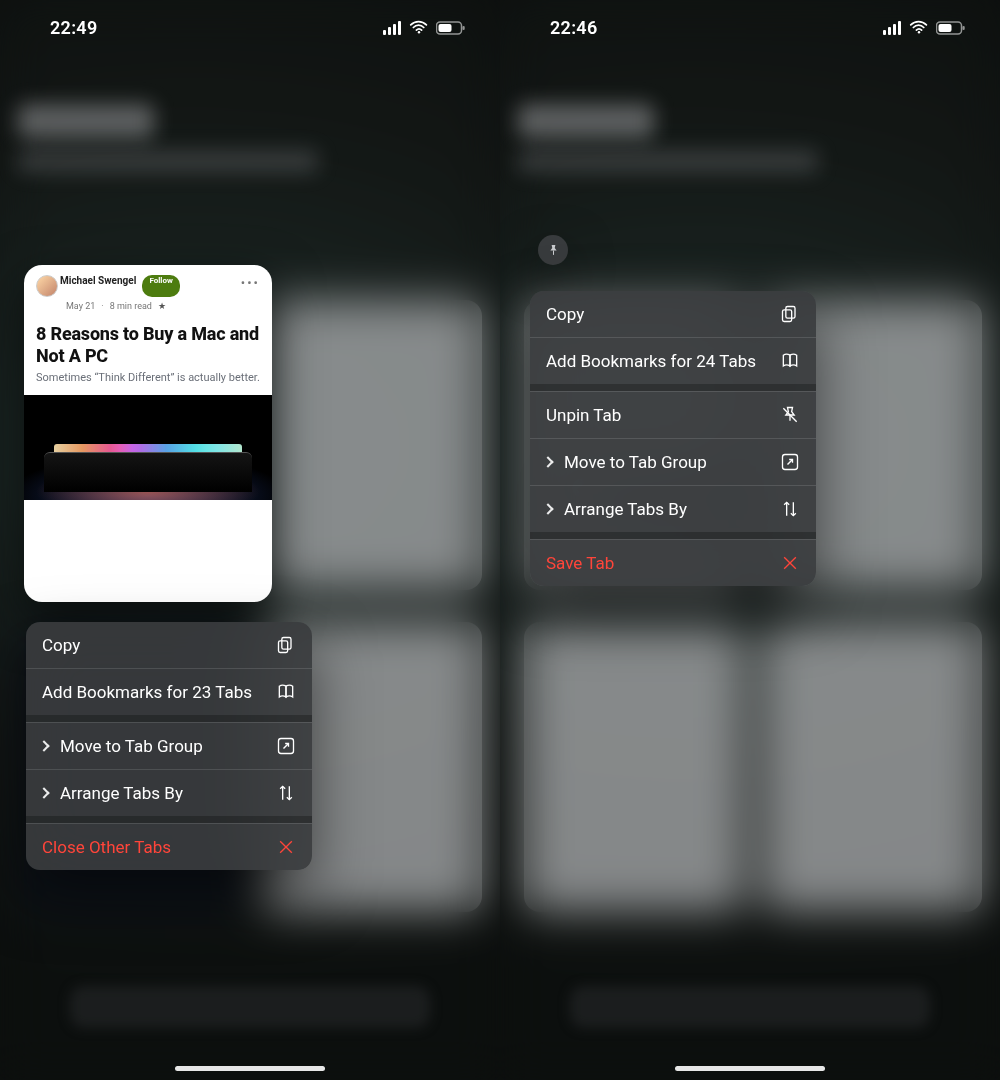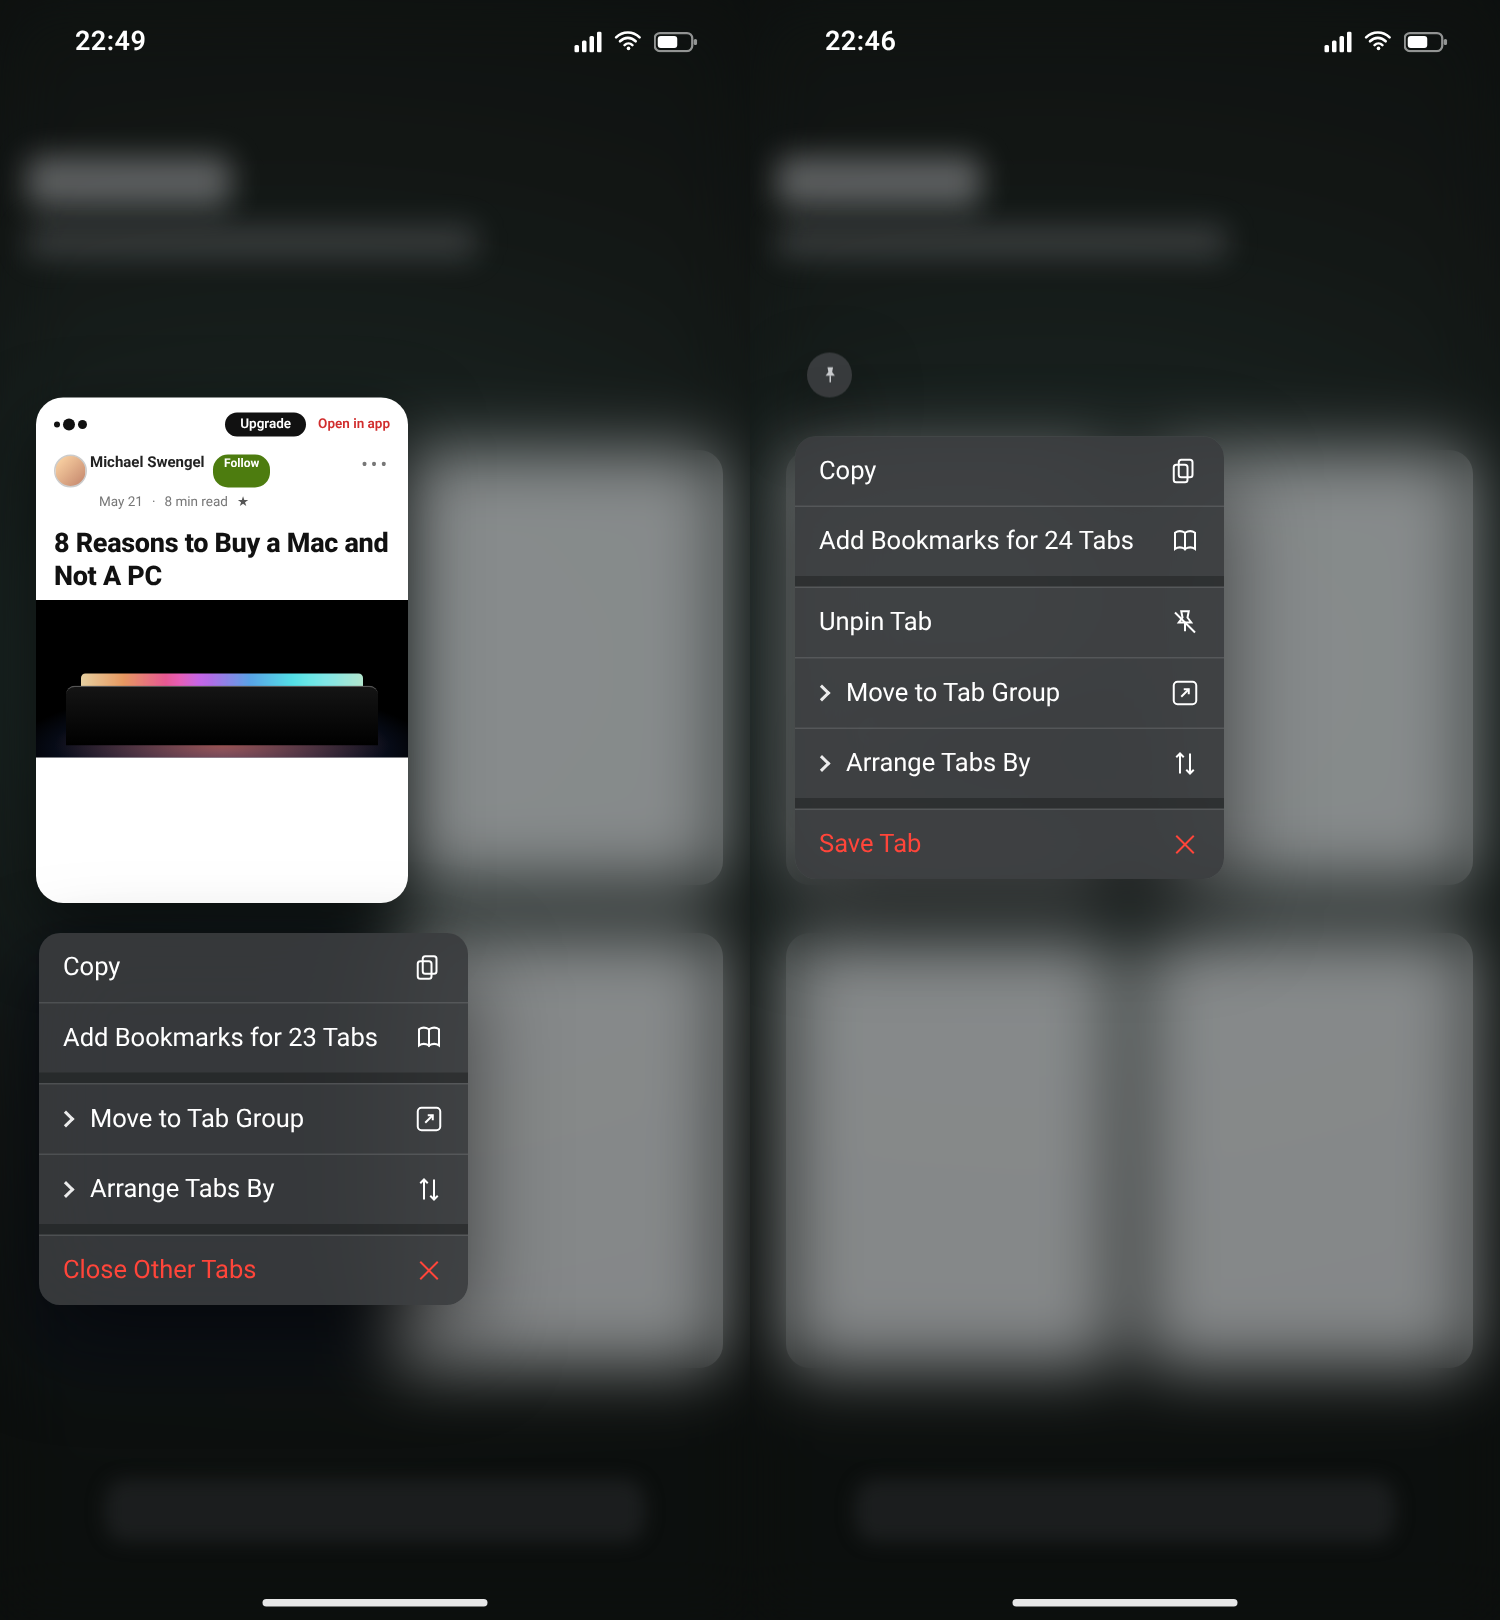--- a/index.html
+++ b/index.html
@@ -168,44 +168,34 @@
         <svg viewBox="0 0 23 16" width="20" height="15" stroke="#fff" stroke-width="2" fill="none">
             <use href="#i-wifi"></use>
           </svg>
         <svg viewBox="0 0 29 14" width="30" height="14">
             <use href="#i-batt"></use>
           </svg>
       </div>
     </div>
 
     <div class="tab-card">
-      <div class="tc-top">
-        <div class="tc-logo">
-            <span></span>
-            <span></span>
-            <span></span>
-          </div>
-        <div style="display:flex; align-items:center; gap:8px;">
-          <span class="tc-pill">Upgrade</span>
-          <span class="tc-open">Open in app</span>
-        </div>
-      </div>
       <div class="tc-author">
         <div class="tc-avatar"></div>
         <span class="tc-author-name">Michael Swengel</span>
         <span class="tc-follow-pill">Follow</span>
         <span class="tc-dots">•••</span>
       </div>
       <div class="tc-meta">
         <span>May 21</span>
         <span>·</span>
         <span>8 min read</span>
         <span class="tc-star">★</span>
       </div>
       <div class="tc-title">8 Reasons to Buy a Mac and Not A PC</div>
+      <div class="tc-sub">Sometimes “Think Different” is actually better.</div>
       <div class="tc-hero">
         <div class="screenglow"></div>
         <div class="macbody"></div>
       </div>
     </div>
 
     <div class="ctx-menu" style="left:26px; top:622px;">
       <div class="ctx-row">
         <span class="ctx-left">
             <span>Copy</span>

